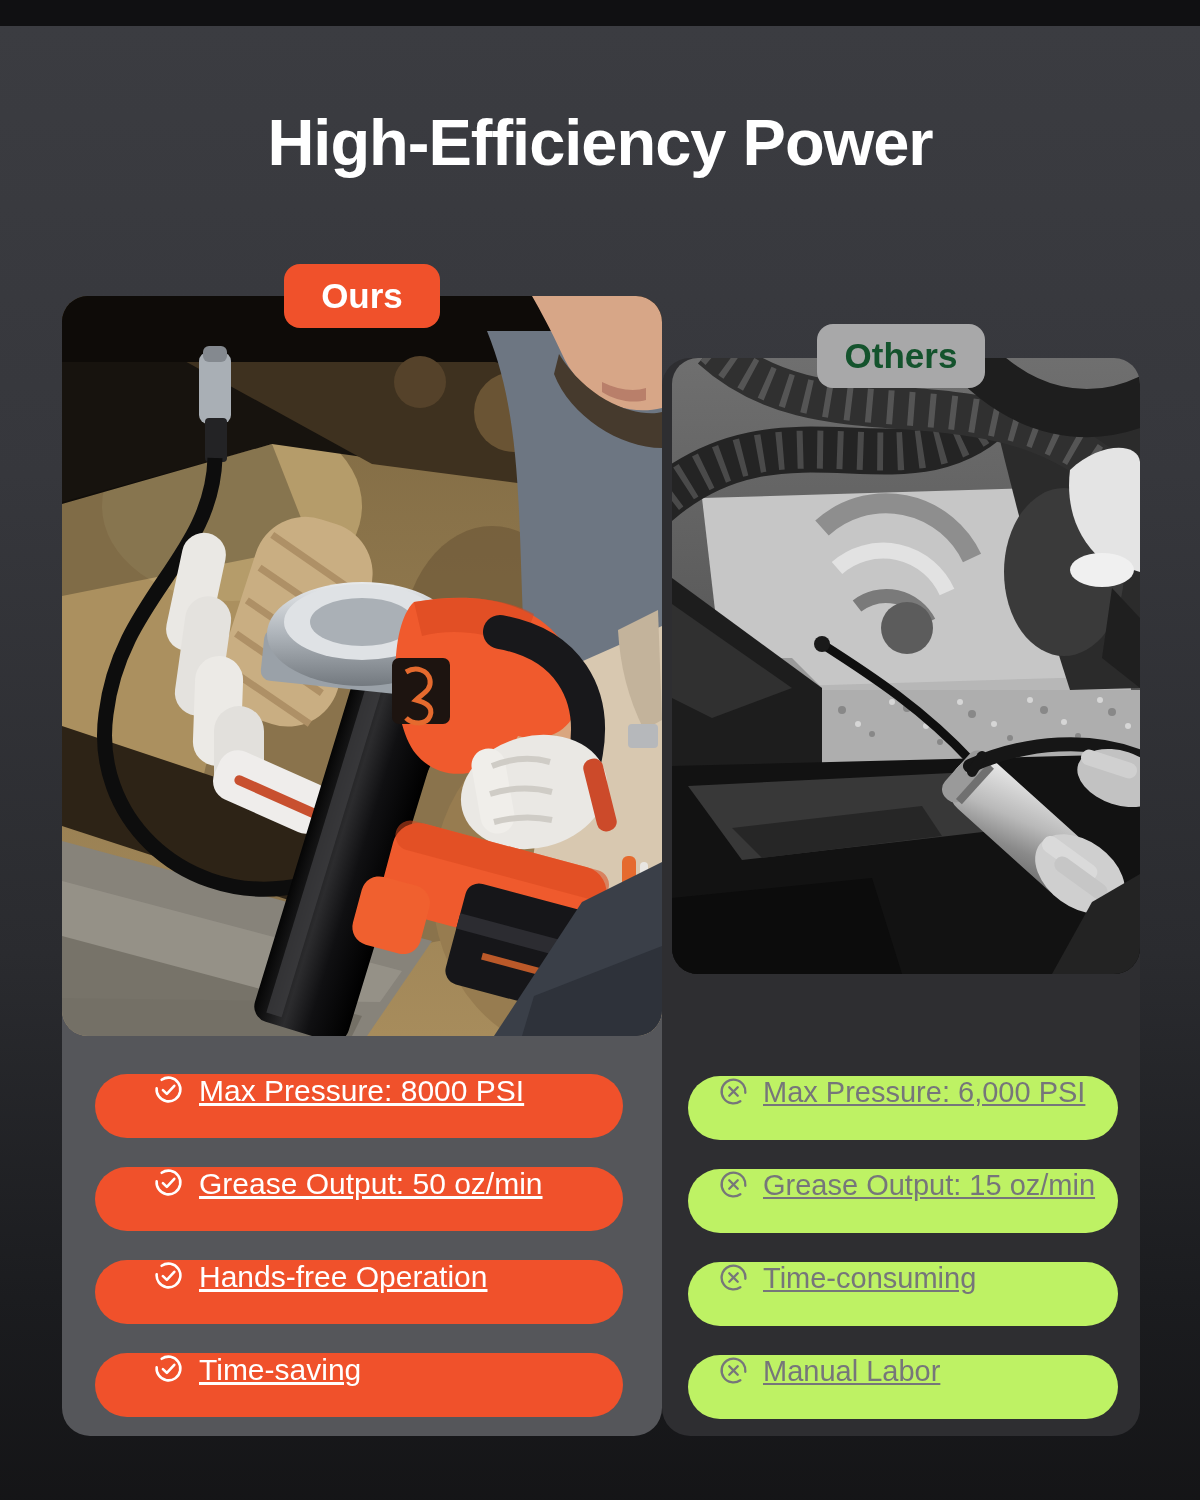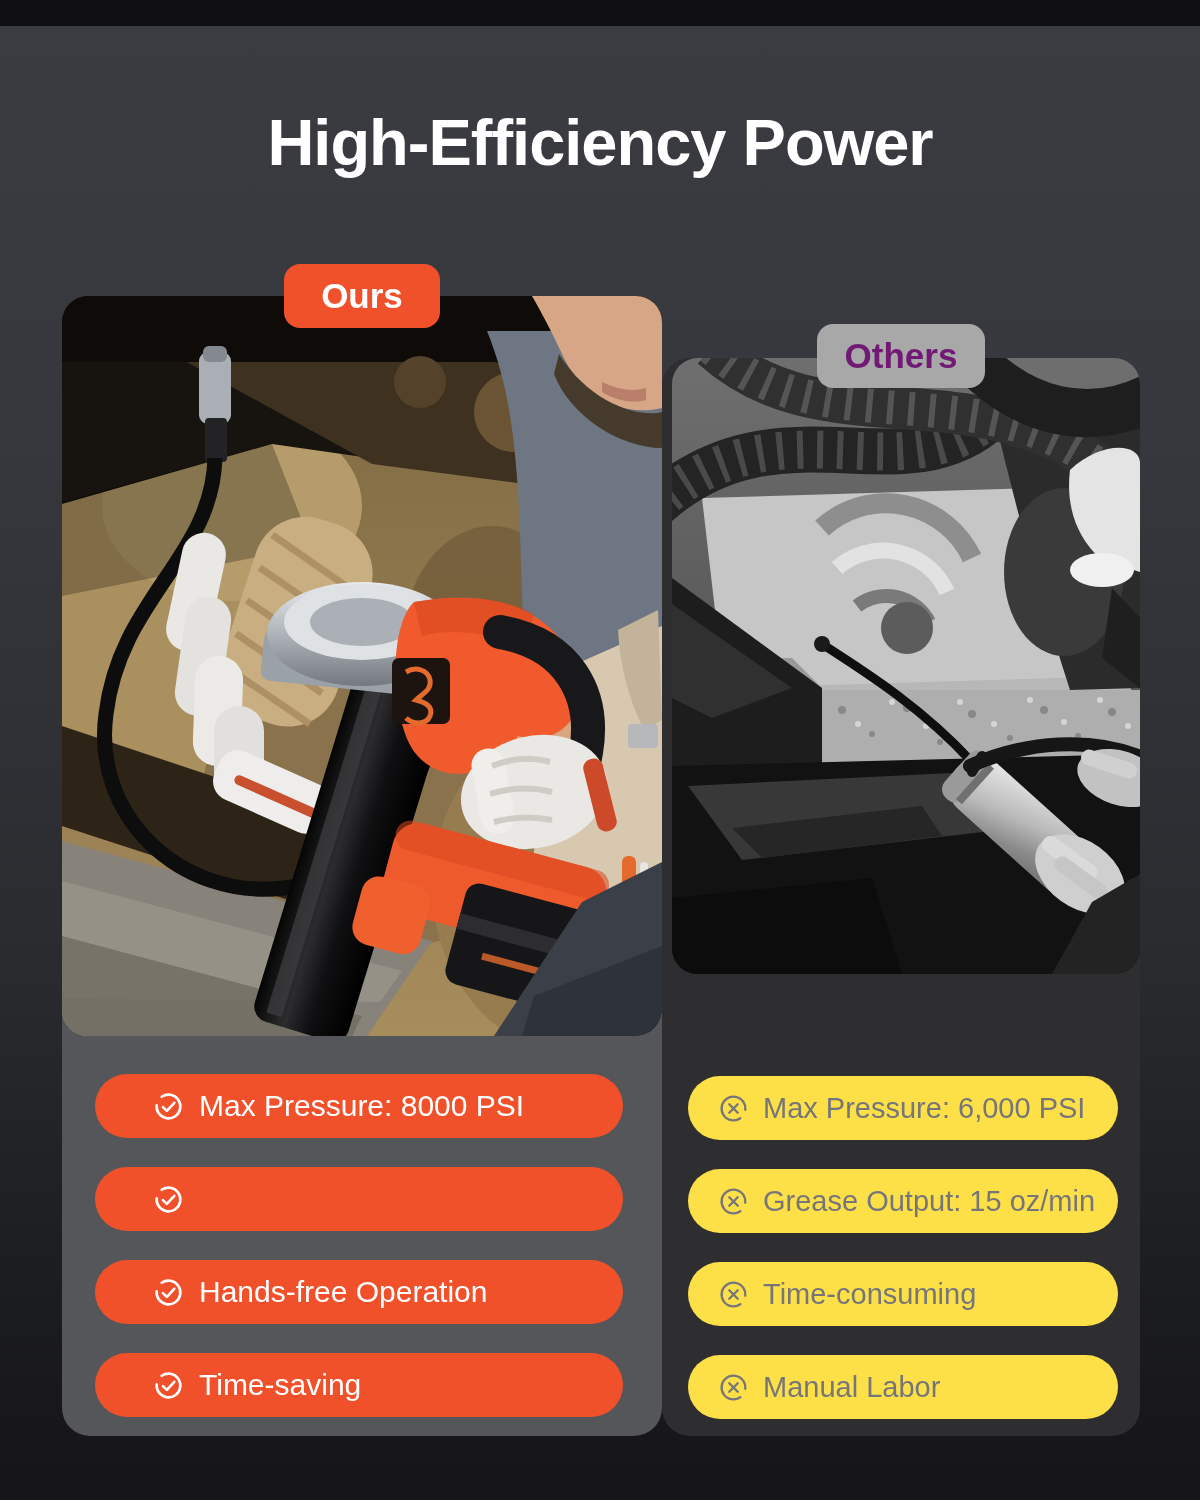--- a/index.html
+++ b/index.html
@@ -25,32 +25,33 @@
   .photo-others{left:10px;width:468px;height:616px;}
   .photo svg{display:block;width:100%;height:100%;}
   
   .badge{
     position:absolute;left:50%;transform:translateX(-50%);
     height:64px;border-radius:16px;
     display:flex;align-items:center;justify-content:center;
     font-size:35px;font-weight:700;z-index:3;
   }
   .badge-ours{top:-32px;width:156px;background:#f0512b;color:#fff;}
-  .badge-others{top:-34px;width:168px;background:#a8a8a9;color:#701a75;}
+  .badge-others{top:-34px;width:168px;background:#a8a8a9;color:#14532d;}
   
   .pills{position:absolute;display:flex;flex-direction:column;gap:29px;}
   .pills-ours{left:33px;top:778px;width:528px;}
   .pills-others{left:26px;top:718px;width:430px;}
   .pill{
     height:64px;border-radius:32px;
-    display:flex;align-items:center;
+    display:flex;align-items:flex-start;
     font-weight:500;
+    text-decoration:underline;
   }
   .pill-ours{background:#f0512b;color:#ffffff;font-size:30px;padding-left:58px;gap:15px;}
-  .pill-others{background:#fde047;color:#76767a;font-size:29px;padding-left:30px;gap:14px;}
+  .pill-others{background:#bef264;color:#76767a;font-size:29px;padding-left:30px;gap:14px;}
   .pill .icn{flex:0 0 auto;display:flex;}
   .pill .icn svg{width:31px;height:31px;}
 </style>
 </head>
 <body>
 
 <div class="stage">
 
   <div class="title">High-Efficiency Power</div>
 
@@ -182,20 +183,21 @@
           </span>
         <span>Max Pressure: 8000 PSI</span>
       </div>
       <div class="pill pill-ours">
         <span class="icn">
             <svg viewBox="0 0 30 30">
               <circle cx="15" cy="15" r="11.5" fill="none" stroke="currentColor" stroke-width="2.5" stroke-linecap="round" stroke-dasharray="62 11" transform="rotate(-125 15 15)"></circle>
               <path d="M9.6 15.6 L13.4 19.3 L20.6 11.4" fill="none" stroke="currentColor" stroke-width="2.5" stroke-linecap="round" stroke-linejoin="round"></path>
             </svg>
           </span>
+        <span>Grease Output: 50 oz/min</span>
       </div>
       <div class="pill pill-ours">
         <span class="icn">
             <svg viewBox="0 0 30 30">
               <circle cx="15" cy="15" r="11.5" fill="none" stroke="currentColor" stroke-width="2.5" stroke-linecap="round" stroke-dasharray="62 11" transform="rotate(-125 15 15)"></circle>
               <path d="M9.6 15.6 L13.4 19.3 L20.6 11.4" fill="none" stroke="currentColor" stroke-width="2.5" stroke-linecap="round" stroke-linejoin="round"></path>
             </svg>
           </span>
         <span>Hands-free Operation</span>
       </div>

